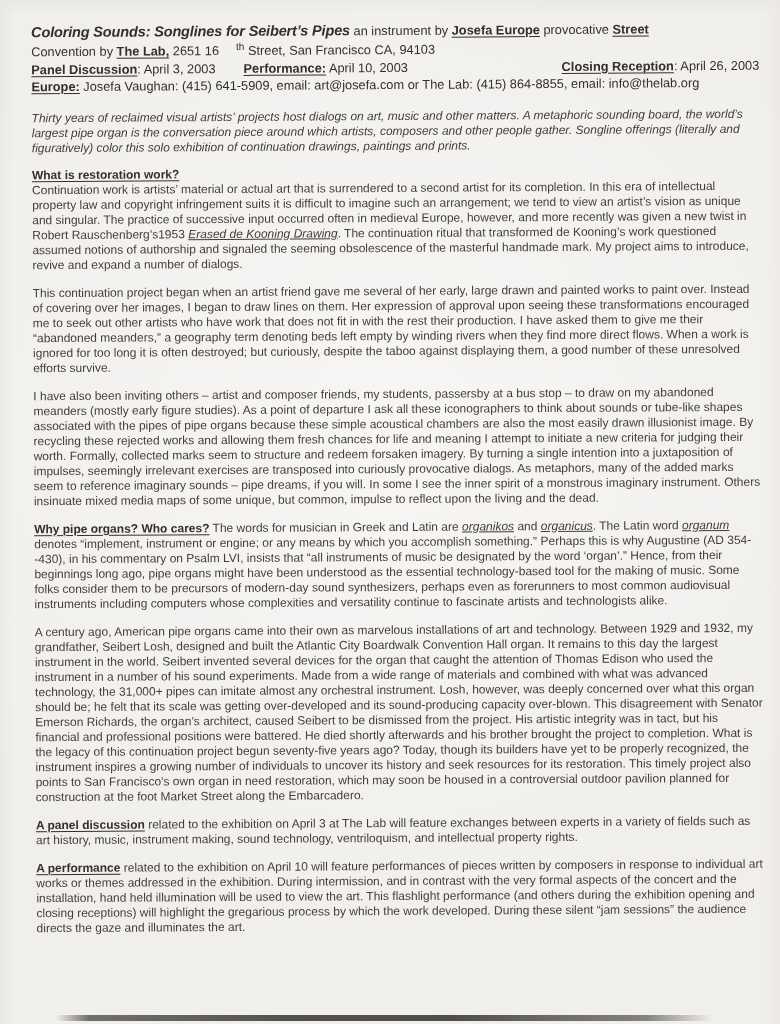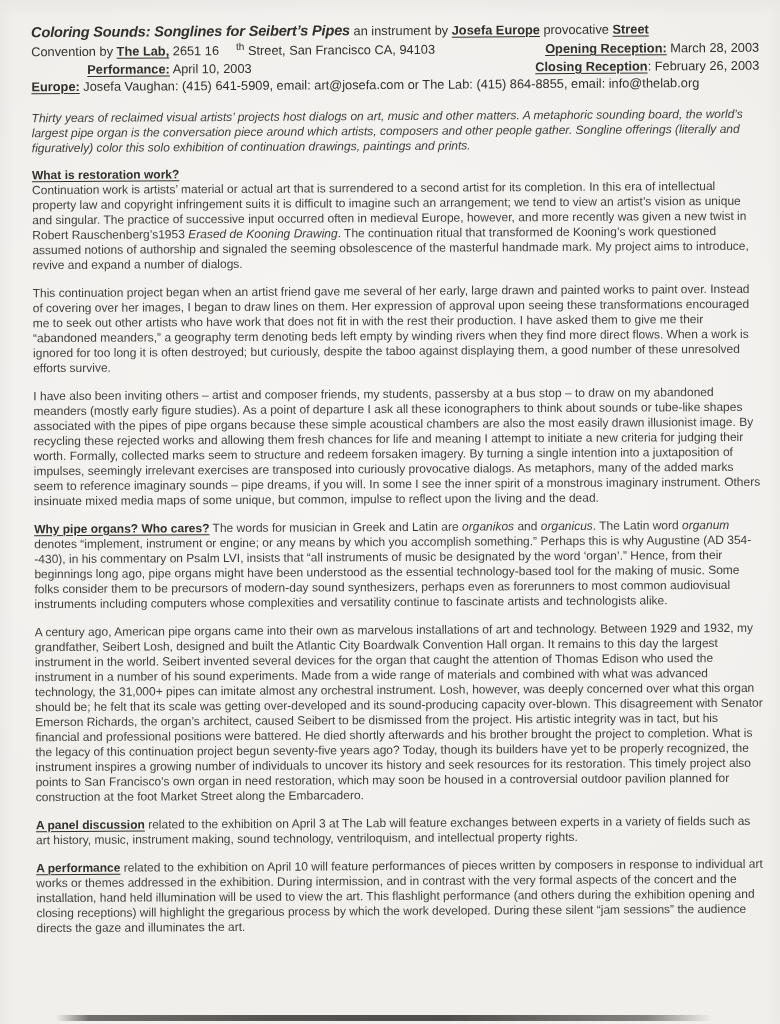--- a/index.html
+++ b/index.html
@@ -32,29 +32,29 @@
   .hdr-line1 { line-height:20px; }
   .doc-title { font-size:14.6px; font-weight:bold; font-style:italic; letter-spacing:-0.2px; }
   .b-u {
     font-weight:bold;
     text-decoration:underline;
     text-decoration-thickness:1.4px;
     text-underline-offset:2px;
   }
   .hdr-row { display:flex; line-height:17.5px; white-space:nowrap; }
   .ml-auto { margin-left:auto; }
-  .hdr-perf { margin-left:56px; }
+  .hdr-perf { margin-left:28px; }
   sup.ord { font-size:10px; vertical-align:super; line-height:0;padding-left:17px; }
   
   .para { margin-top:13px; text-align:left; }
   .intro { margin-top:15px; font-style:italic; }
   .sec-head { margin-top:12px; color:var(--head-ink,#33302c); }
   .sec-head + .para { margin-top:0; }
   .lead { color:var(--head-ink,#33302c); }
-  em { font-style:italic; }
+  em { font-style:italic;text-decoration:underline; }
   
   .scan-bottom-smudge {
     position:absolute; left:56px; width:656px; bottom:3px; height:6px;
     border-radius:2px;
     filter:blur(0.6px);
     background:linear-gradient(90deg,
       rgba(44,42,40,0) 0%, rgba(44,42,40,0.65) 5%,
       rgba(44,42,40,0.8) 35%, rgba(44,42,40,0.82) 60%,
       rgba(44,42,40,0.55) 90%, rgba(44,42,40,0) 100%);
   }
@@ -65,25 +65,25 @@
 <div class="paper"></div>
 
 <div class="content">
 
   <div class="hdr">
     <div class="hdr-line hdr-line1">
       <span class="doc-title">Coloring Sounds: Songlines for Seibert’s Pipes</span><span> an instrument by </span><span class="b-u">Josefa Europe</span><span> provocative </span><span class="b-u">Street</span>
     </div>
     <div class="hdr-row">
       <span><span>Convention by </span><span class="b-u">The Lab,</span><span> 2651 16</span><sup class="ord">th</sup><span> Street, San Francisco CA, 94103</span></span>
-      <span class="ml-auto"><span class="b-u">Opening Reception:</span><span> March 28, 2003</span></span>
     </div>
     <div class="hdr-row">
+      <span><span class="b-u">Panel Discussion</span><span>: April 3, 2003</span></span>
       <span class="hdr-perf"><span class="b-u">Performance:</span><span> April 10, 2003</span></span>
-      <span class="ml-auto"><span class="b-u">Closing Reception</span><span>: February 26, 2003</span></span>
+      <span class="ml-auto"><span class="b-u">Closing Reception</span><span>: April 26, 2003</span></span>
     </div>
     <div class="hdr-line">
       <span class="b-u">Europe:</span><span> Josefa Vaughan: (415) 641-5909, email: art@josefa.com or The Lab: (415) 864-8855, email: info@thelab.org</span>
     </div>
   </div>
 
   <p class="para intro">Thirty years of reclaimed visual artists’ projects host dialogs on art, music and other matters. A metaphoric sounding board, the world’s largest pipe organ is the conversation piece around which artists, composers and other people gather. Songline offerings (literally and figuratively) color this solo exhibition of continuation drawings, paintings and prints.</p>
 
   <div class="para sec-head"><span class="b-u">What is restoration work?</span></div>
   <p class="para"><span>Continuation work is artists’ material or actual art that is surrendered to a second artist for its completion. In this era of intellectual property law and copyright infringement suits it is difficult to imagine such an arrangement; we tend to view an artist’s vision as unique and singular. The practice of successive input occurred often in medieval Europe, however, and more recently was given a new twist in Robert Rauschenberg’s1953 </span><em>Erased de Kooning Drawing</em><span>. The continuation ritual that transformed de Kooning’s work questioned assumed notions of authorship and signaled the seeming obsolescence of the masterful handmade mark. My project aims to introduce, revive and expand a number of dialogs.</span></p>

